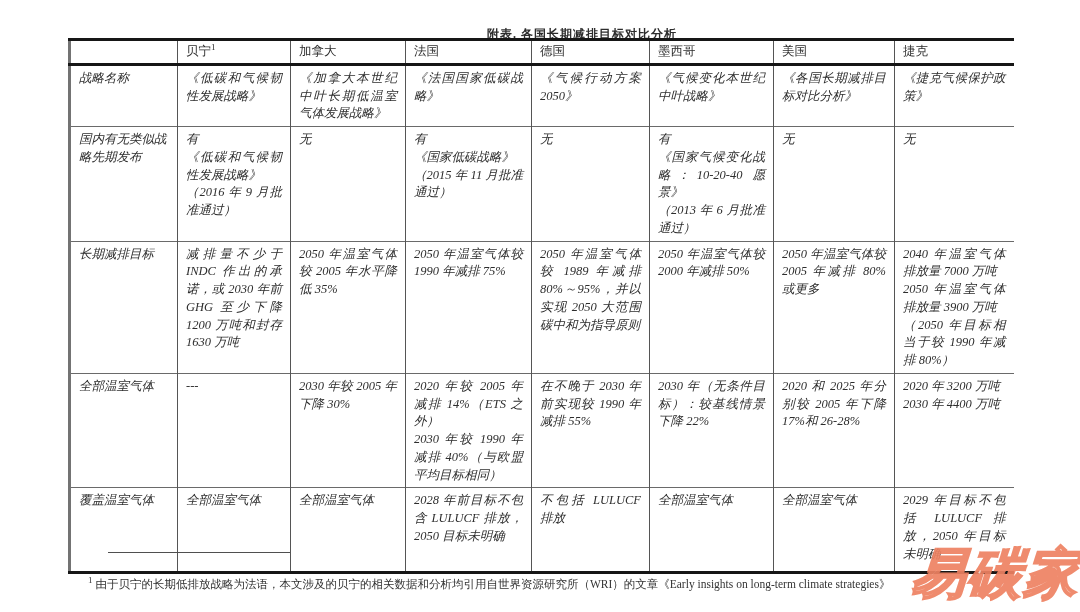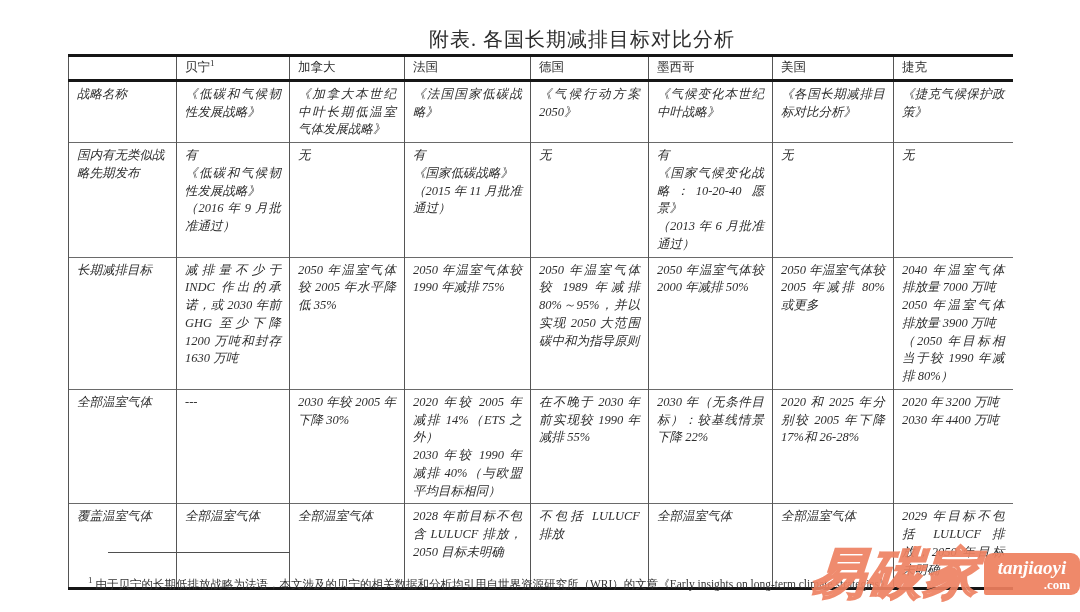--- a/index.html
+++ b/index.html
@@ -3,28 +3,28 @@
 <meta charset="utf-8">
 <style>
   html,body{margin:0;padding:0;}
   body{
     width:1080px;height:612px;position:relative;overflow:hidden;
     background:#ffffff;color:#2d2d2d;
     font-family:"Liberation Serif","DejaVu Serif",serif;
   }
   .page-title{
     position:absolute;top:26px;left:110px;width:944px;
-    text-align:center;font-weight:normal;font-size:20px;letter-spacing:1px;
+    text-align:center;font-weight:bold;font-size:12px;letter-spacing:1px;
   }
   table.cmp{
-    position:absolute;left:68px;top:54px;width:944px;
+    position:absolute;left:68px;top:38px;width:944px;
     border-collapse:collapse;table-layout:fixed;
     border-top:3px solid #161616;
     border-bottom:3px solid #161616;
-    border-left:1px solid #737373;
+    border-left:3px solid #737373;
   }
   table.cmp th, table.cmp td{
     border-left:1px solid #555;
     font-size:12.5px;line-height:1.42;
     padding:4px 8px 3px 8px;
     vertical-align:top;
     text-align:left;
     font-weight:normal;
     white-space:pre-line;
     word-break:break-word;
@@ -159,17 +159,13 @@
 
 <div class="fn-rule"></div>
 
 <div class="footnote">
   <sup class="fnmark">1</sup>
   <span>由于贝宁的长期低排放战略为法语，本文涉及的贝宁的相关数据和分析均引用自世界资源研究所（WRI）的文章《Early insights on long-term climate strategies》</span>
 </div>
 
 <div class="watermark">
   <span class="wm-brand">易碳家</span>
-  <span class="wm-box">
-    <span class="l1">tanjiaoyi</span>
-    <span class="l2">.com</span>
-  </span>
 </div>
 
 </body></html>

